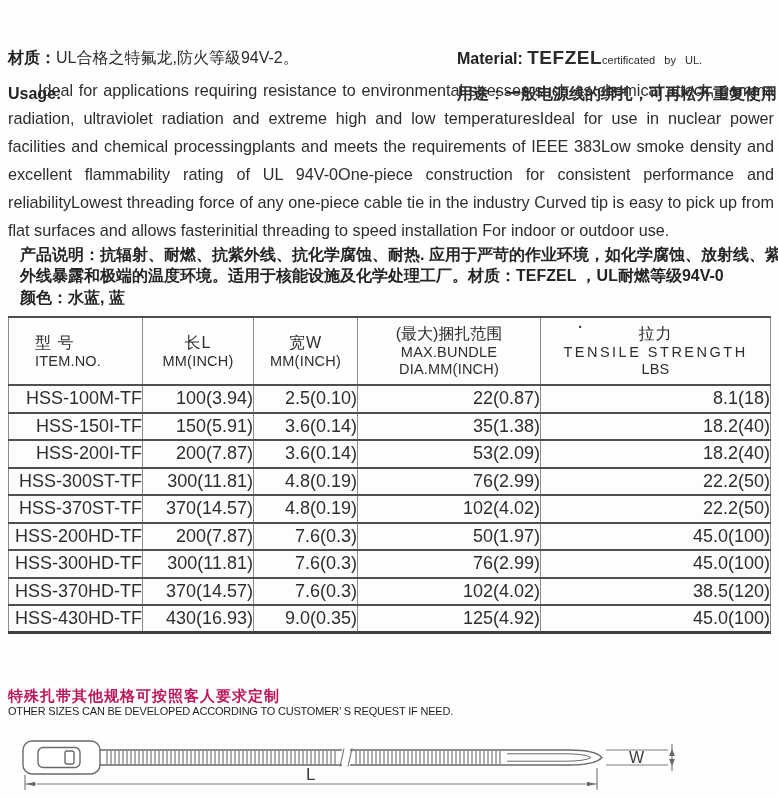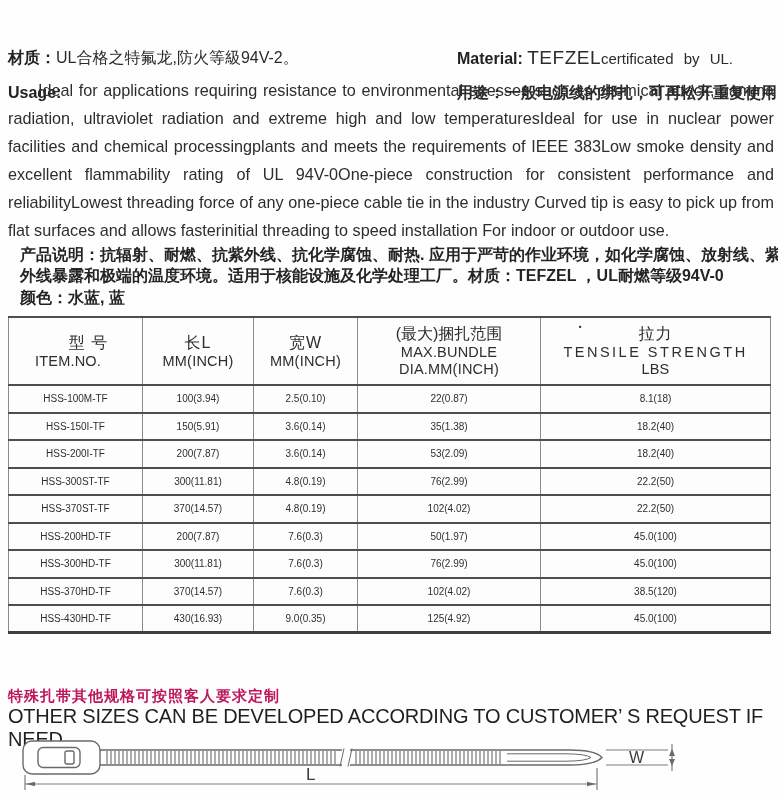--- a/index.html
+++ b/index.html
@@ -5,22 +5,22 @@
   * { margin:0; padding:0; box-sizing:border-box; }
   html,body { background:#ffffff; }
   body { font-family:"Liberation Sans","DejaVu Sans",sans-serif; color:#2b2b2b; }
   .page { position:relative; width:778px; height:798px; background:#fefefe; overflow:hidden; }
 
   
   .top-grid { position:absolute; top:6px; left:8px; width:766px;
               display:grid; grid-template-columns:449px 1fr; row-gap:10px;margin-top:40px; }
   .cell { font-size:16px; line-height:24px; white-space:nowrap; }
   .lbl-bold { font-weight:bold; color:#222; }
-  .material-value { font-size:19px; letter-spacing:0.5px; }
-  .material-suffix { font-size:15px; word-spacing:6px; }
+  .material-value { font-size:19px; letter-spacing:0.5px;font-weight:bold; }
+  .material-suffix { font-size:11px; word-spacing:6px; }
   .cn-bold { font-weight:bold; }
 
   
   .desc-en { position:absolute; top:76px; left:8px; width:766px;
              font-size:16.2px; line-height:28px; color:#2d2d2d;
              text-indent:30px; text-align:justify; }
 
   
   .desc-cn { position:absolute; top:244px; left:20px; width:766px;
              font-size:16px; line-height:21px; font-weight:bold; color:#242424; }
@@ -28,31 +28,31 @@
 
   
   .spec-table { position:absolute; top:316px; left:8px; border-collapse:collapse;
                 table-layout:fixed; width:762px; background:#fdfdfd; }
   .spec-table th, .spec-table td {
       border-left:1px solid #8c8c8c; border-right:1px solid #8c8c8c;
       border-top:2px solid #4f4f4f; border-bottom:2px solid #4f4f4f;
       font-weight:normal; text-align:center; vertical-align:middle; color:#2e2e2e; }
   .spec-table { border-bottom:3px solid #3f3f3f; }
   .spec-table th { height:68px; position:relative; }
-  .spec-table td { height:27.5px; font-size:10px; }
+  .spec-table td { height:27.5px; font-size:18px;text-align:right; }
   th.c1 { text-align:left; padding-left:26px; }
-  .h-cn { font-size:16px; line-height:20px; letter-spacing:1px;text-align:center; }
+  .h-cn { font-size:16px; line-height:20px; letter-spacing:1px; }
   .h-en { font-size:14.5px; line-height:17px; letter-spacing:0.2px; }
   .h-en.spaced { letter-spacing:2.5px; }
   .hdr-dot { position:absolute; left:37px; top:0px; font-size:15px; font-weight:bold; color:#444; }
 
   
   .note-cn { position:absolute; top:687px; left:8px; font-size:15px; font-weight:bold;
              letter-spacing:1px; color:#be185d; }
-  .note-en { position:absolute; top:705px; left:8px; font-size:20px; color:#1f1f1f;
+  .note-en { position:absolute; top:705px; left:8px; font-size:11px; color:#1f1f1f;
              letter-spacing:-0.2px; }
 
   
   .diagram { position:absolute; top:732px; left:0; }
   .diagram text { font-family:"Liberation Sans","DejaVu Sans",sans-serif; fill:#3c3c3c; }
 </style>
 </head>
 <body>
 
 <div class="page">

